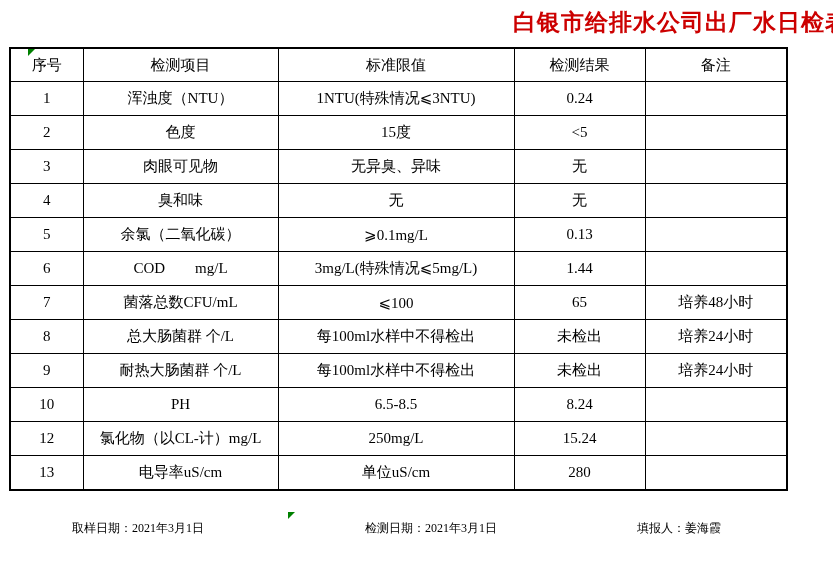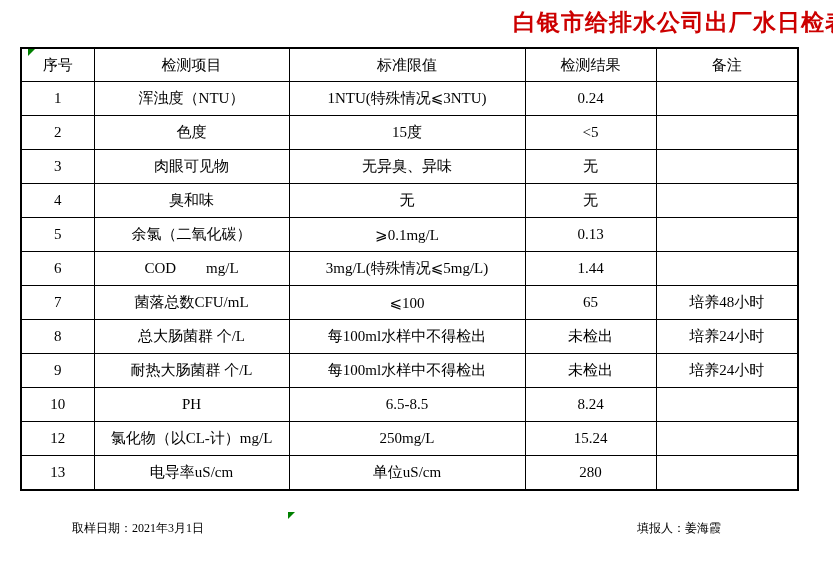--- a/index.html
+++ b/index.html
@@ -7,21 +7,21 @@
     width:833px;height:567px;position:relative;background:#ffffff;
     font-family:"Liberation Serif","DejaVu Serif",serif;color:#000;
     overflow:hidden;
   }
   .page-title{
     position:absolute;top:7px;left:16px;width:100%;
     text-align:right;font-size:23px;font-weight:bold;
     letter-spacing:1px;color:#cc0000;
   }
   table.report{
-    position:absolute;left:20px;top:47px;width:777px;
+    position:absolute;left:9px;top:47px;width:777px;
     border-collapse:collapse;table-layout:fixed;
     border:2px solid #000;
     padding-left:26px;
   }
   table.report th, table.report td{
     border:1.5px solid #000;
     text-align:center;vertical-align:middle;
     font-size:15px;font-weight:normal;
     padding:0 2px;height:33px;
     white-space:pre-wrap;overflow:hidden;
@@ -147,14 +147,15 @@
         <td></td>
       </tr>
     </tbody>
 </table>
 
 <div class="corner-triangle tri-header" style="border-top-color: rgb(0, 128, 0);"></div>
 <div class="corner-triangle tri-below" style="border-top-color: rgb(0, 128, 0);"></div>
 
 <div class="footer-line">
   <span class="footer-item footer-sampling">取样日期：2021年3月1日</span>
+  <span class="footer-item footer-testdate">检测日期：2021年3月1日</span>
   <span class="footer-item footer-reporter">填报人：姜海霞</span>
 </div>
 
 </body></html>

